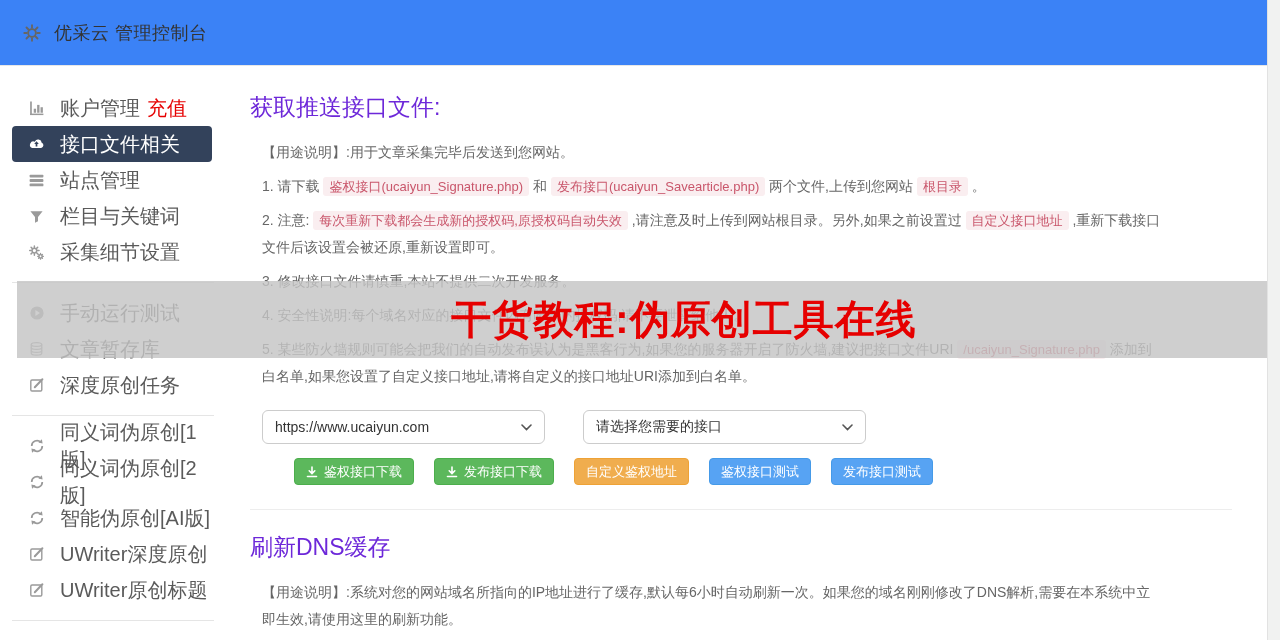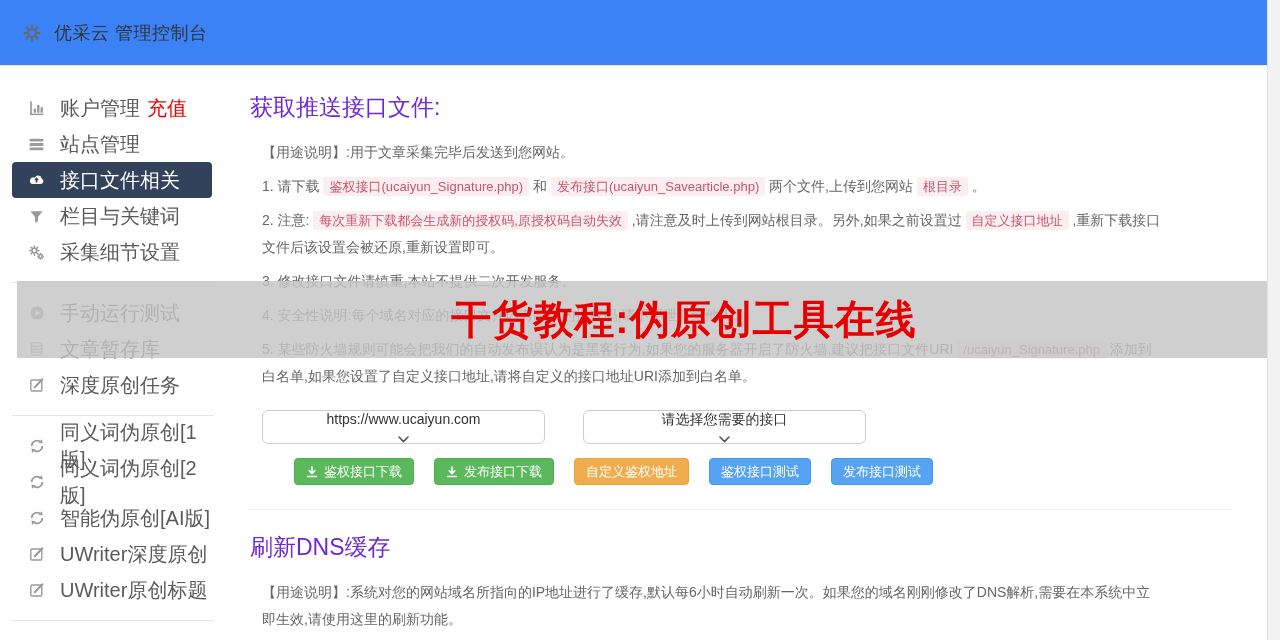--- a/index.html
+++ b/index.html
@@ -28,21 +28,21 @@
   
   .main { flex:1; padding:26px 48px 0 12px; position:relative; }
   .sec-title { font-size:23px; color:#6d28d9; font-weight:400; margin-bottom:16px; }
   .mtext { font-size:14px; color:#666; line-height:27px; margin:0 0 7px 12px; max-width:900px; }
   .code { font-family:Liberation Sans, sans-serif;
     font-size:13px; color:#c9566b; background:#faeef0; padding:2px 6px; border-radius:3px; }
 
   .controls { display:flex; margin:20px 0 14px 12px; }
   .select { width:283px; height:34px; border:1px solid #ccc; border-radius:6px;
     display:flex; align-items:center; justify-content:space-between;
-    padding:0 12px; font-size:14px; color:#333; margin-right:38px; background:#fff; cursor:pointer;flex-direction:column; }
+    padding:0 12px; font-size:14px; color:#333; margin-right:38px; background:#fff; cursor:pointer; }
   .select .chev { display:inline-flex; }
 
   .btn-row { display:flex; margin:0 0 0 12px;padding-left:32px; }
   .btn { height:27px; display:inline-flex; align-items:center; padding:0 11px;
     border-radius:4px; color:#fff; font-size:13px; margin-right:20px; border:1px solid transparent; cursor:pointer; }
   .btn .b-ico { display:inline-flex; margin-right:6px; }
   .btn.green { background:#5cb85c; border-color:#4cae4c; }
   .btn.orange { background:#f0ad4e; border-color:#eea236; }
   .btn.blue { background:#57a3f3; border-color:#459ae8; }
 
@@ -92,41 +92,41 @@
                 <rect x="5.4" y="8.2" width="2.2" height="3.8"></rect>
                 <rect x="8.6" y="4.6" width="2.2" height="7.4"></rect>
                 <rect x="11.8" y="6.8" width="2.2" height="5.2"></rect>
               </g>
             </svg>
         </span>
         <span class="sb-label">账户管理</span>
         <span class="sb-badge">充值</span>
       </div>
 
+      <div class="sb-item active">
+        <span class="sb-ico">
+          <svg width="18" height="18" viewBox="0 0 16 16">
+              <path fill="#fff" d="M12.9 6.9a3.4 3.4 0 0 0-6.5-1.1A3 3 0 0 0 3.8 11.7h8.6a2.5 2.5 0 0 0 .5-4.8z"></path>
+              <polygon fill="#33425b" points="8,5.4 10.2,8 8.8,8 8.8,10.3 7.2,10.3 7.2,8 5.8,8"></polygon>
+            </svg>
+        </span>
+        <span class="sb-label">接口文件相关</span>
+      </div>
+
       <div class="sb-item">
         <span class="sb-ico">
           <svg width="17" height="17" viewBox="0 0 16 16">
               <g fill="#9a9a9a">
                 <rect x="1.5" y="2.5" width="13" height="2.6" rx="0.8"></rect>
                 <rect x="1.5" y="6.7" width="13" height="2.6" rx="0.8"></rect>
                 <rect x="1.5" y="10.9" width="13" height="2.6" rx="0.8"></rect>
               </g>
             </svg>
         </span>
         <span class="sb-label">站点管理</span>
-      </div>
-
-      <div class="sb-item active">
-        <span class="sb-ico">
-          <svg width="18" height="18" viewBox="0 0 16 16">
-              <path fill="#fff" d="M12.9 6.9a3.4 3.4 0 0 0-6.5-1.1A3 3 0 0 0 3.8 11.7h8.6a2.5 2.5 0 0 0 .5-4.8z"></path>
-              <polygon fill="#33425b" points="8,5.4 10.2,8 8.8,8 8.8,10.3 7.2,10.3 7.2,8 5.8,8"></polygon>
-            </svg>
-        </span>
-        <span class="sb-label">接口文件相关</span>
       </div>
 
       <div class="sb-item">
         <span class="sb-ico">
           <svg width="15" height="15" viewBox="0 0 16 16">
               <polygon fill="#9a9a9a" points="1.5,2.5 14.5,2.5 9.6,8.4 9.6,13 6.4,14.6 6.4,8.4"></polygon>
             </svg>
         </span>
         <span class="sb-label">栏目与关键词</span>
       </div>

